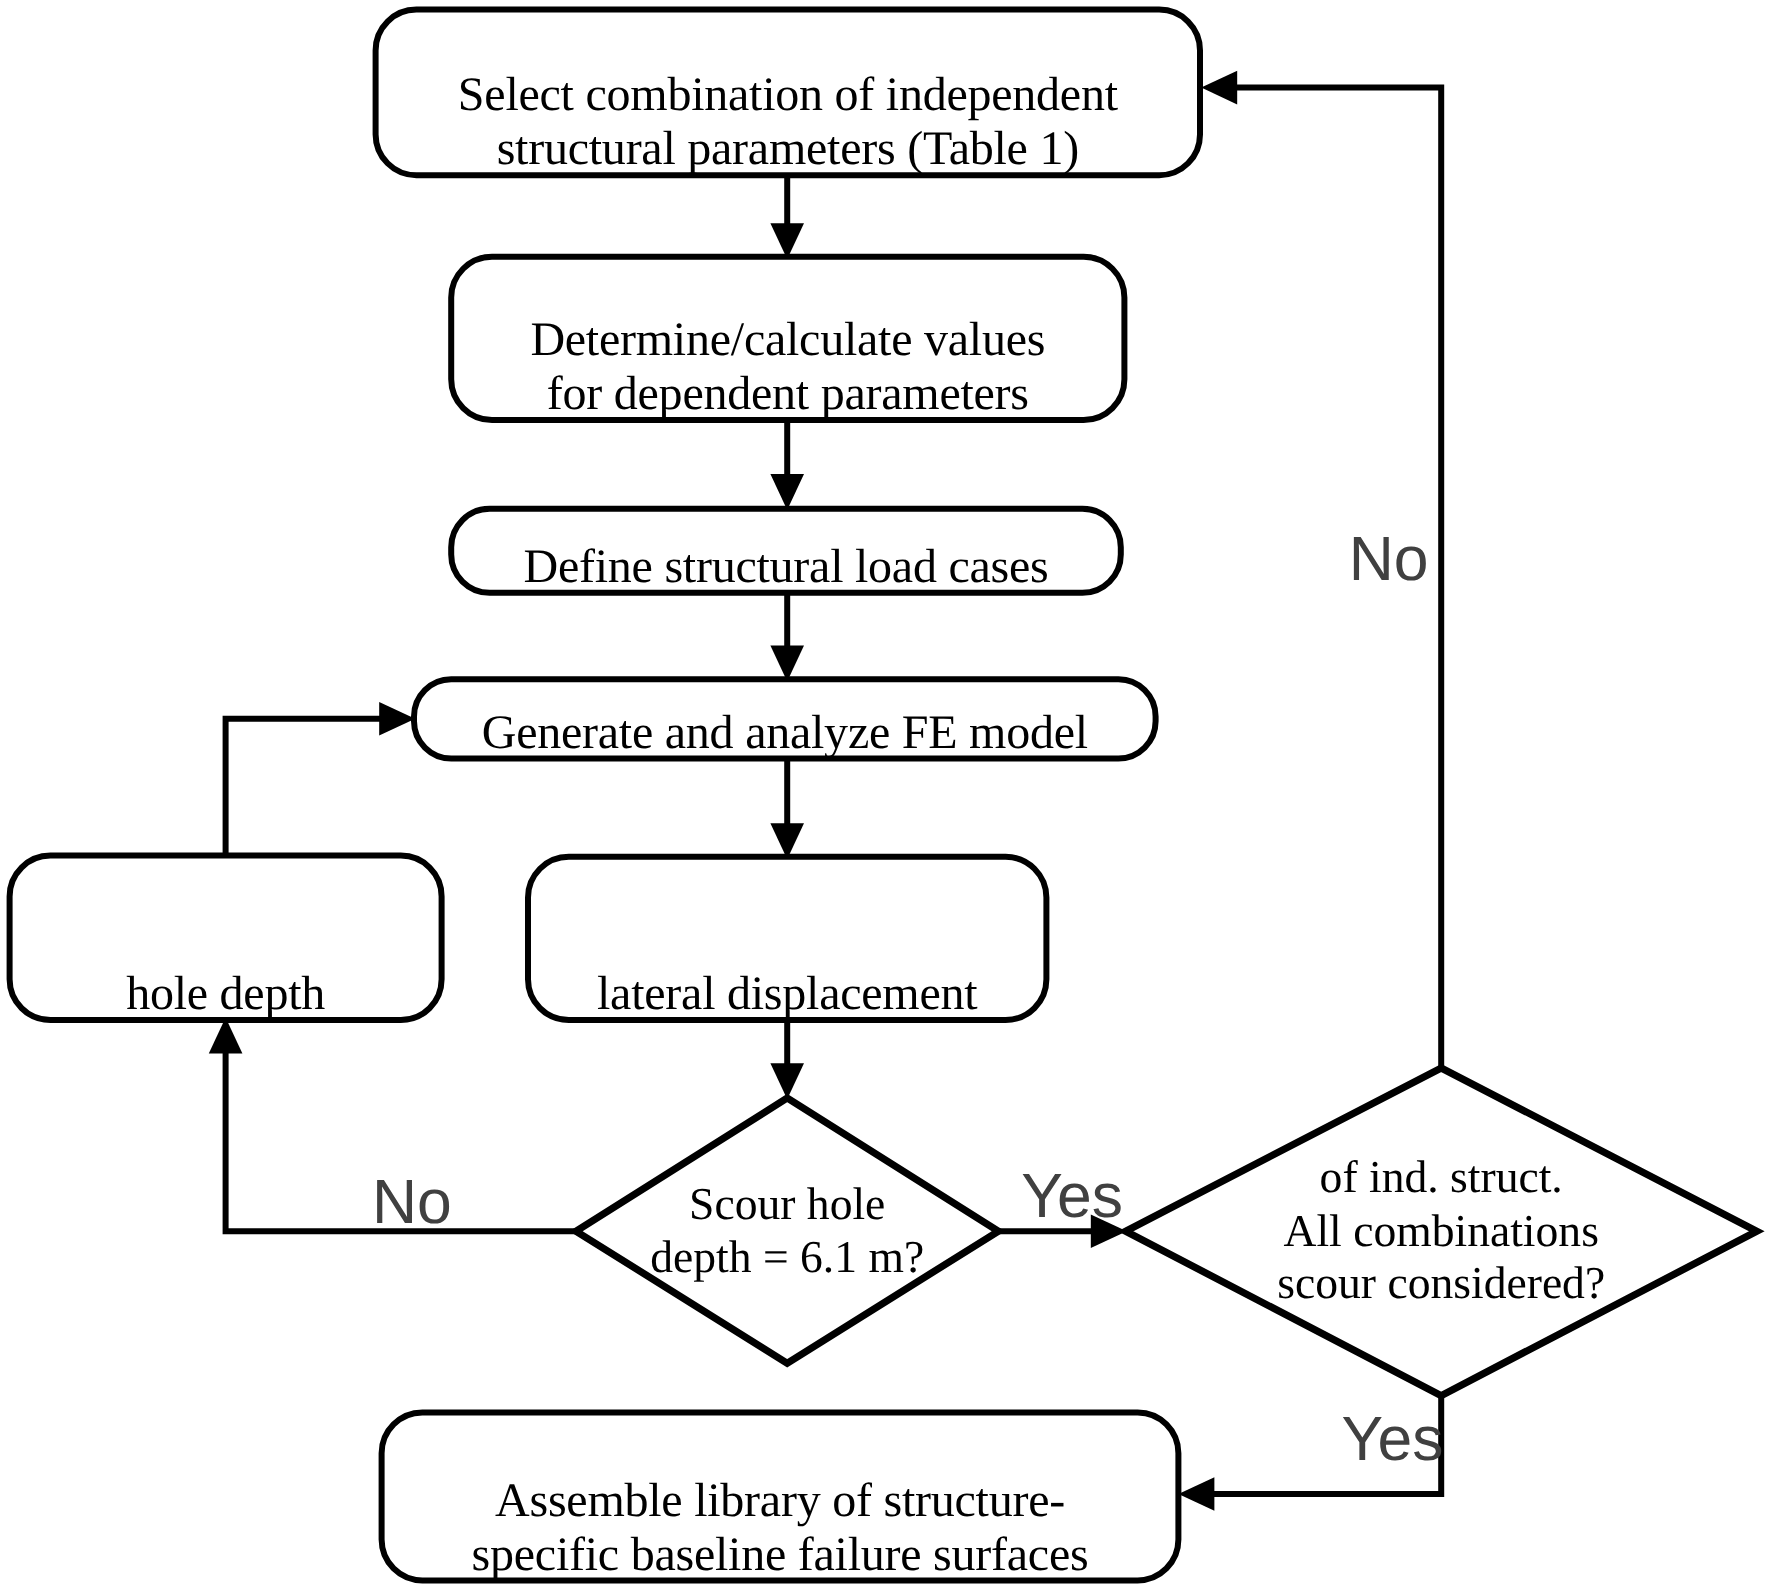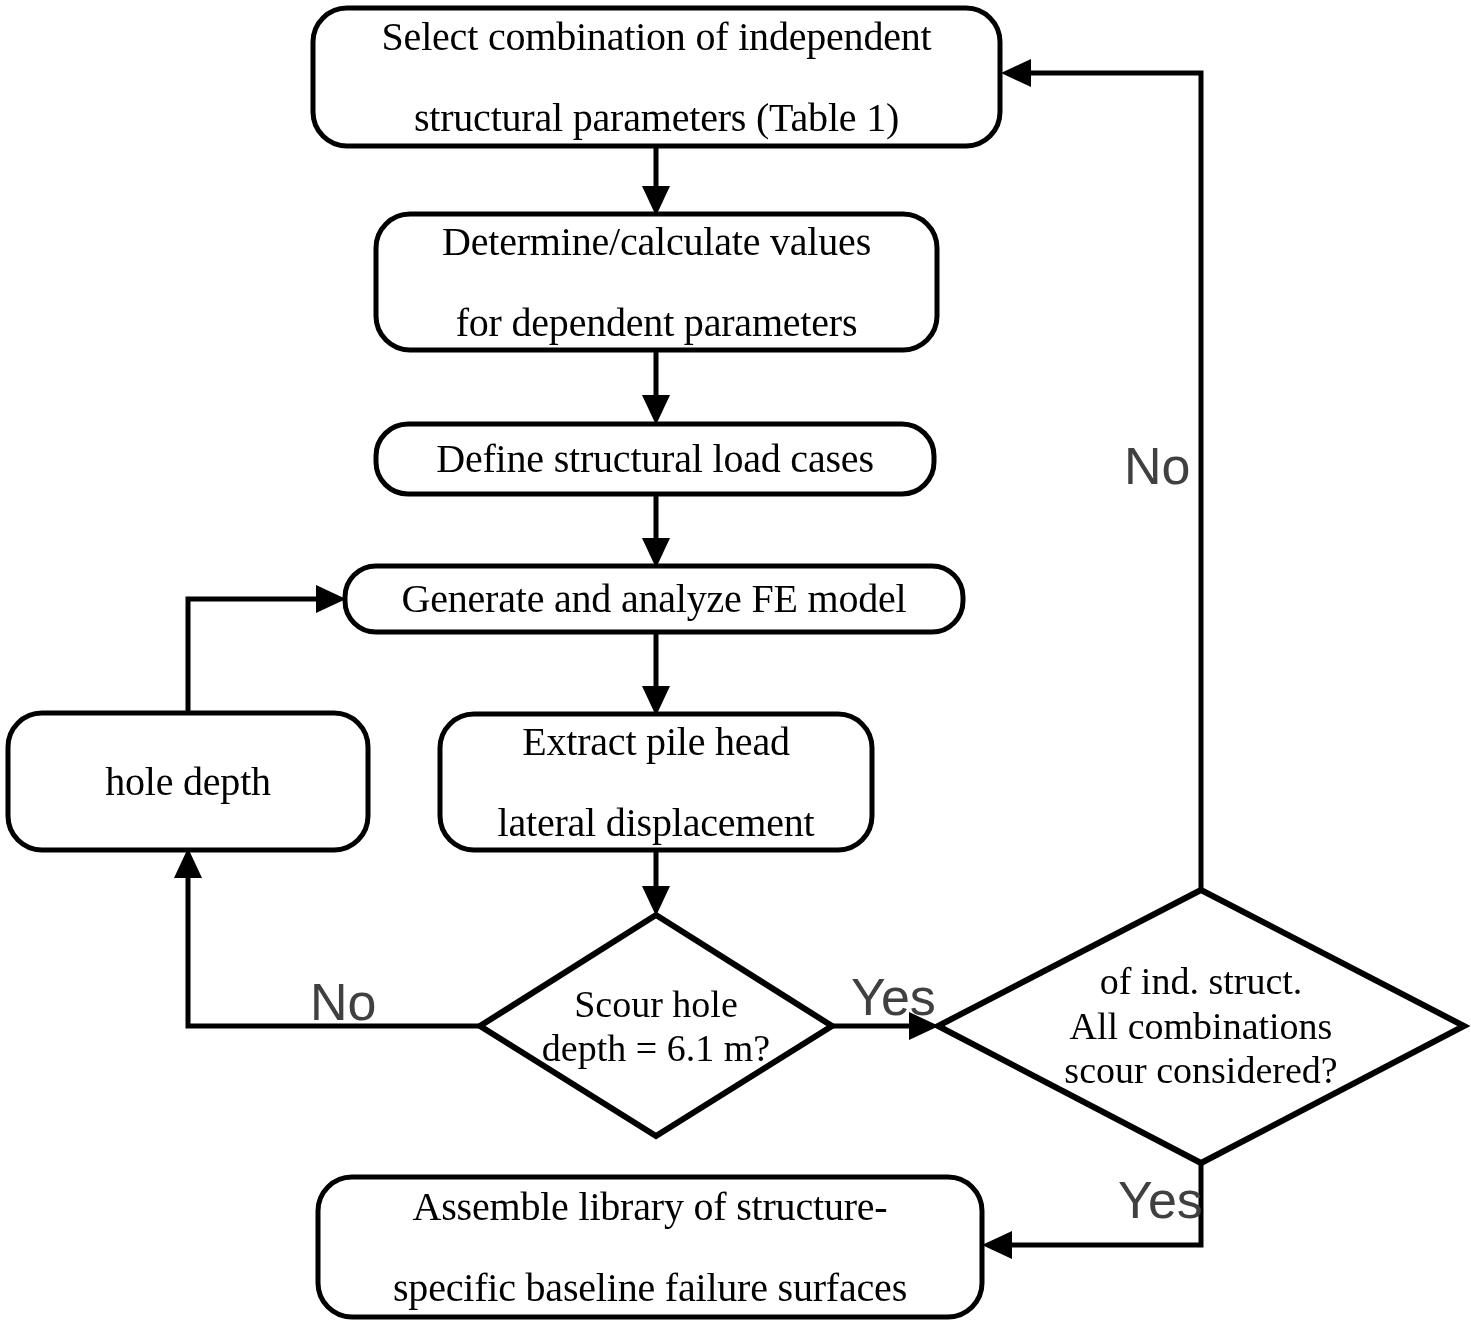--- a/index.html
+++ b/index.html
@@ -41,30 +41,29 @@
   }
   .arrow-head {
     fill: #000000;
     stroke: none;
   }
   .node-label {
     position: absolute;
     display: flex;
     flex-direction: column;
     align-items: center;
-    justify-content: center;
+    justify-content: flex-end;
     text-align: center;
     color: #000000;
     font-family: "Liberation Serif", "DejaVu Serif", serif;
     font-size: 40px;
     line-height: 1.13;
     letter-spacing: -0.2px;
     white-space: nowrap;
     pointer-events: none;
-    gap: 36px;
   }
   .node-label .ln { display: block; }
   .edge-label {
     position: absolute;
     color: #404040;
     font-family: Liberation Sans, sans-serif;
     font-size: 52px;
     line-height: 1;
     white-space: nowrap;
   }
@@ -176,21 +175,20 @@
 
   <div class="node-label" style="left:345px; top:566px; width:618px; height:66px;">
     <span class="ln">Generate and analyze FE model</span>
   </div>
 
   <div class="node-label" style="left:8px; top:713px; width:360px; height:137px;">
     <span class="ln">hole depth</span>
   </div>
 
   <div class="node-label" style="left:440px; top:714px; width:432px; height:136px;">
-    <span class="ln">Extract pile head</span>
     <span class="ln">lateral displacement</span>
   </div>
 
   <div class="diamond-label" style="left:480px; top:960px; width:352px; height:132px;">
     <span class="ln">Scour hole</span>
     <span class="ln">depth = 6.1 m?</span>
   </div>
 
   <div class="diamond-label" style="left:1005px; top:940px; width:392px; height:172px;">
     <span class="ln">of ind. struct.</span>

